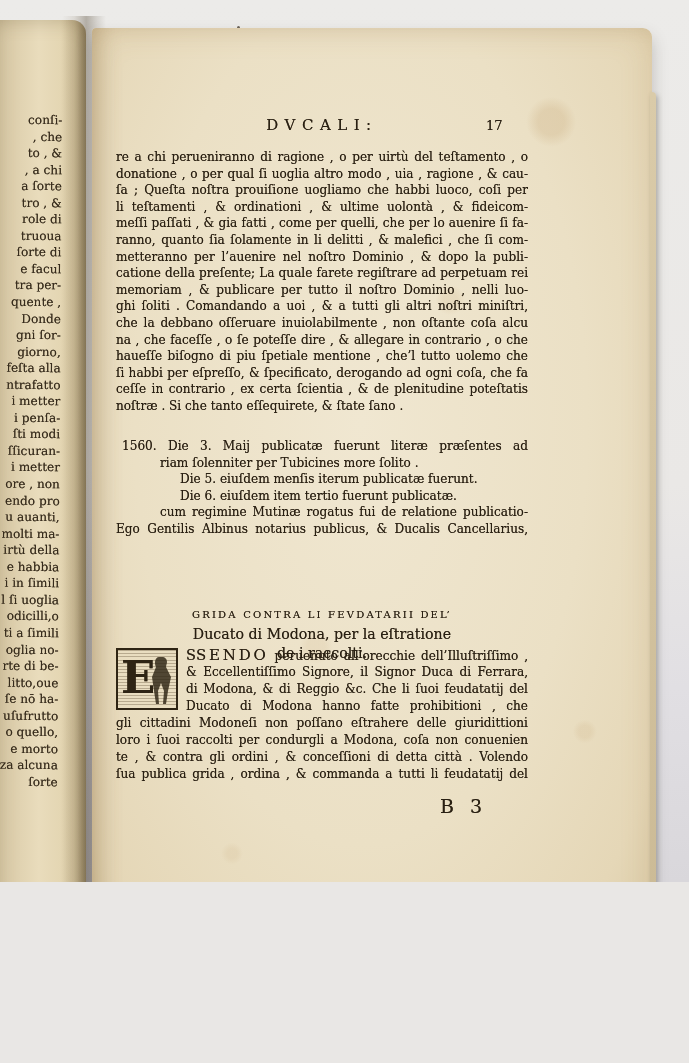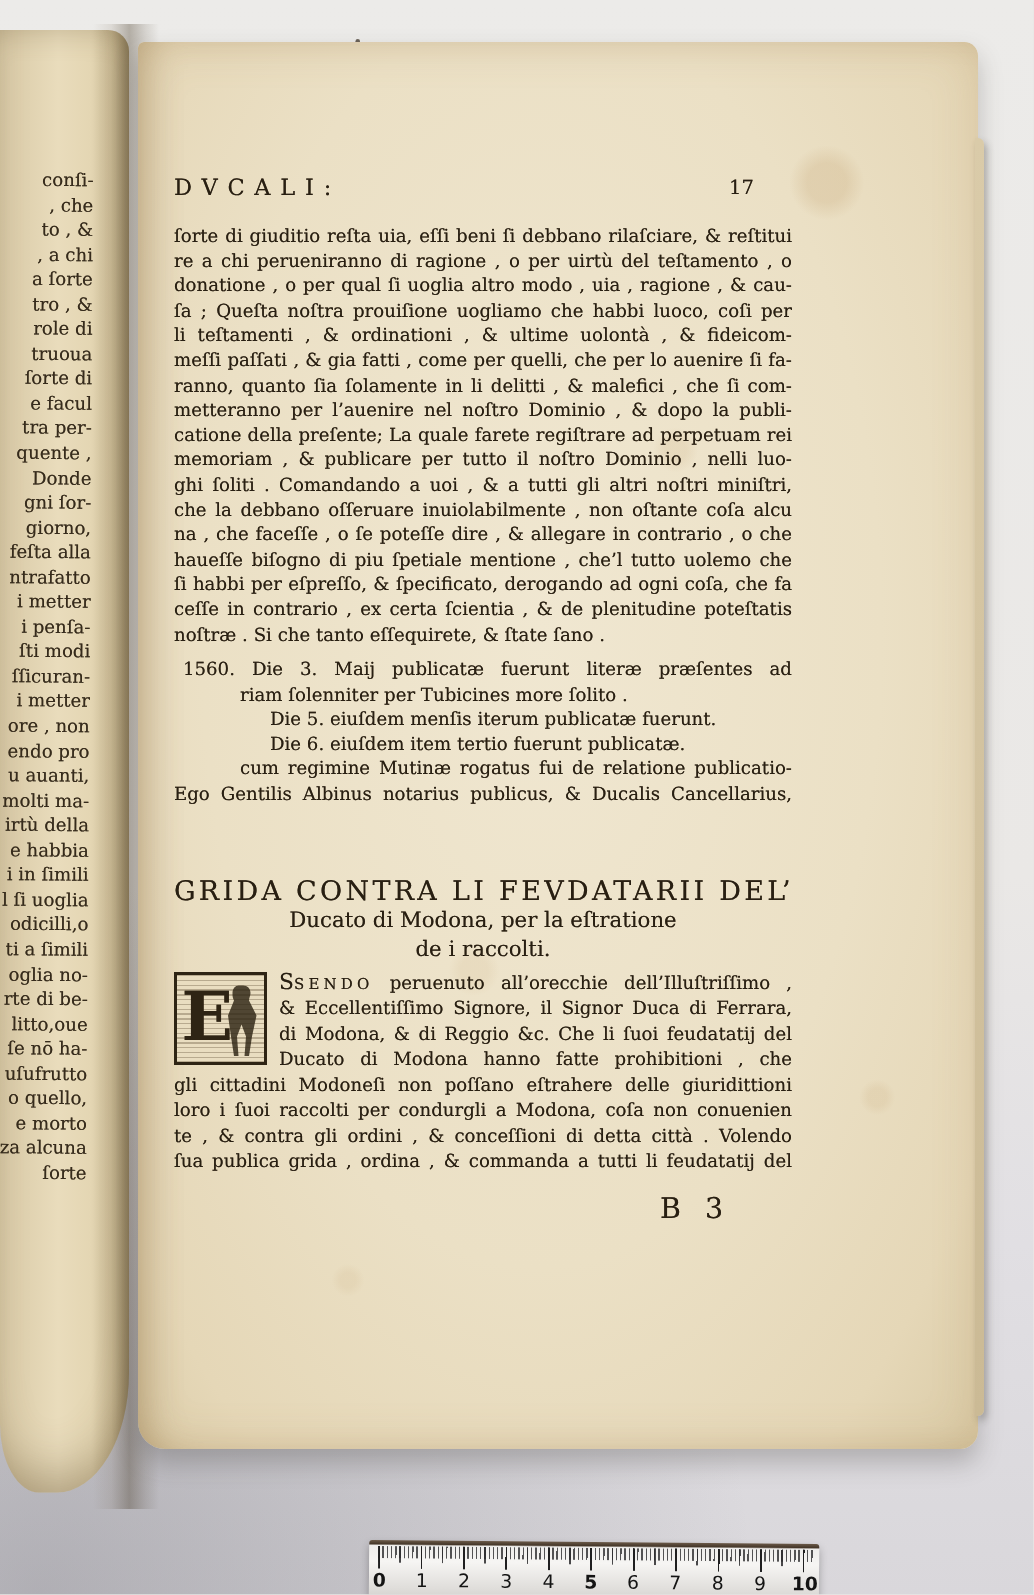--- a/index.html
+++ b/index.html
@@ -1,17 +1,17 @@
 <!DOCTYPE html>
 <html><head>
 <meta charset="utf-8">
 <style>
   html,body{margin:0;padding:0;}
   body{width:689px;height:1063px;overflow:hidden;background:#e9e7e5;}
-  .stage{position:relative;width:689px;height:1063px;overflow:hidden;
+  .stage{position:relative;width:689px;height:882px;overflow:hidden;
     background:
       radial-gradient(circle at 4% 100%, rgba(70,70,80,.28), transparent 38%),
       linear-gradient(180deg,#ecebe9 0%,#eae8e6 55%,#e1dfe3 78%,#d9d7db 100%);
     font-family:"DejaVu Serif", "Liberation Serif", serif;}
 
   
   .left-page{position:absolute;left:0;top:20px;width:86px;height:975px;
     background:linear-gradient(90deg,#d8c9a6 0%,#e9dcbc 45%,#e4d6b3 70%,#cdbd97 90%,#b5a47e 100%);
     border-radius:0 14px 48px 26px / 0 14px 80px 46px;
     box-shadow:inset 0 -26px 34px -18px rgba(95,75,42,.45), inset 0 14px 20px -14px rgba(95,75,42,.30);}
@@ -34,50 +34,50 @@
       radial-gradient(circle at 25% 88%, rgba(186,148,94,.10) 0 5px, transparent 11px),
       radial-gradient(ellipse at 48% 42%, #f0e7d1 0%, #ebe0c5 55%, #e5d7b7 84%, #dbcca8 98%);
     border-radius:4px 9px 12px 18px;
     box-shadow:inset 0 0 32px rgba(160,120,65,.20), inset 16px 0 26px -14px rgba(120,90,45,.40),
                0 9px 16px rgba(70,65,60,.28);
     color:#281f12; text-shadow:0 0 .35px rgba(45,32,16,.7);}
   .main-page::after{content:"";position:absolute;z-index:-1;right:-4px;top:64px;height:852px;width:6px;
     background:linear-gradient(180deg,#dacba9,#cbba95);border-radius:0 4px 4px 0;
     box-shadow:2px 3px 5px rgba(60,55,45,.30);}
 
-  .running-head{position:absolute;left:24px;top:88px;width:412px;text-align:left;
+  .running-head{position:absolute;left:24px;top:88px;width:412px;text-align:center;
     font-size:15px;letter-spacing:6.5px;white-space:nowrap;}
   .page-num{position:absolute;left:394px;top:90px;font-size:13px;}
 
   .body-text{font-size:12.1px;}
   .jline{height:16.6px;line-height:16.6px;overflow:hidden;text-align:justify;text-align-last:justify;}
   .para1{position:absolute;left:24px;top:121px;width:412px;}
   .para1 .jline:last-child{text-align-last:left;}
 
   .pub{position:absolute;left:24px;top:410px;width:412px;}
   .pl{height:16.6px;line-height:16.6px;overflow:hidden;}
   .pl-just{text-align:justify;text-align-last:justify;}
   .ind-a{padding-left:6px;}
   .ind-b{padding-left:44px;}
   .ind-c{padding-left:64px;}
 
   .grida-head{position:absolute;left:24px;top:556px;width:412px;text-align:center;white-space:nowrap;}
-  .gh1{font-size:18px;letter-spacing:2.2px;line-height:21px;}
+  .gh1{font-size:10px;letter-spacing:2.2px;line-height:21px;margin-top:20px;}
   .gh2{font-size:14.2px;line-height:18.5px;}
   .gh3{font-size:14.2px;line-height:18px;}
 
   .grida{position:absolute;left:24px;top:619px;width:412px;}
   .grida .jline{height:17px;line-height:17px;}
   .woodcut{float:left;width:62px;height:62px;margin:1px 8px 3px 0;box-sizing:border-box;
     border:2px solid #2e2414;position:relative;
     background:repeating-linear-gradient(180deg, rgba(70,52,28,.30) 0 1px, transparent 1px 3.2px),#e9ddc0;}
   .wc-letter{position:absolute;left:3px;top:1px;font-size:45px;line-height:54px;font-weight:bold;color:#2e2414;}
   .wc-fig{position:absolute;right:2px;top:4px;}
   .lead-cap{font-size:14.5px;}
-  .sc-rest{font-size:10px;letter-spacing:2.8px;}
+  .sc-rest{font-size:15px;letter-spacing:2.8px;}
 
   .signature{position:absolute;left:348px;top:767px;font-size:19px;letter-spacing:5px;white-space:nowrap;}
 
   
   .ruler{position:absolute;left:246px;top:1028px;width:300px;height:44px;z-index:4;
     transform:rotate(.5deg);border-radius:2px 2px 3px 3px;
     background:linear-gradient(180deg,#6b5a49 0,#453729 2.5px,#efeeec 3.5px,#f6f5f3 14px,#dfddda 32px,#ccc9c5 44px);
     box-shadow:0 3px 6px rgba(0,0,0,.28);}
   .ticks-mm{position:absolute;left:6px;top:4px;width:290px;height:8px;
     background:repeating-linear-gradient(90deg, rgba(42,42,44,.8) 0 .9px, transparent .9px 2.83px);}
@@ -144,21 +144,20 @@
   </div>
 
   <div class="gutter"></div>
 
   <div class="main-page">
 
     <div class="running-head">DVCALI:</div>
     <div class="page-num">17</div>
 
     <div class="para1 body-text">
-        <div class="jline">ſorte di giuditio reſta uia, eſſi beni ſi debbano rilaſciare, &amp; reſtitui</div>
         <div class="jline">re a chi perueniranno di ragione , o per uirtù del teſtamento , o</div>
         <div class="jline">donatione , o per qual ſi uoglia altro modo , uia , ragione , &amp; cau-</div>
         <div class="jline">ſa ; Queſta noſtra prouiſione uogliamo che habbi luoco, coſi per</div>
         <div class="jline">li teſtamenti , &amp; ordinationi , &amp; ultime uolontà , &amp; fideicom-</div>
         <div class="jline">meſſi paſſati , &amp; gia fatti , come per quelli, che per lo auenire ſi fa-</div>
         <div class="jline">ranno, quanto ſia ſolamente in li delitti , &amp; malefici , che ſi com-</div>
         <div class="jline">metteranno per l’auenire nel noſtro Dominio , &amp; dopo la publi-</div>
         <div class="jline">catione della preſente; La quale farete regiſtrare ad perpetuam rei</div>
         <div class="jline">memoriam , &amp; publicare per tutto il noſtro Dominio , nelli luo-</div>
         <div class="jline">ghi ſoliti .  Comandando a uoi , &amp; a tutti gli altri noſtri miniſtri,</div>

